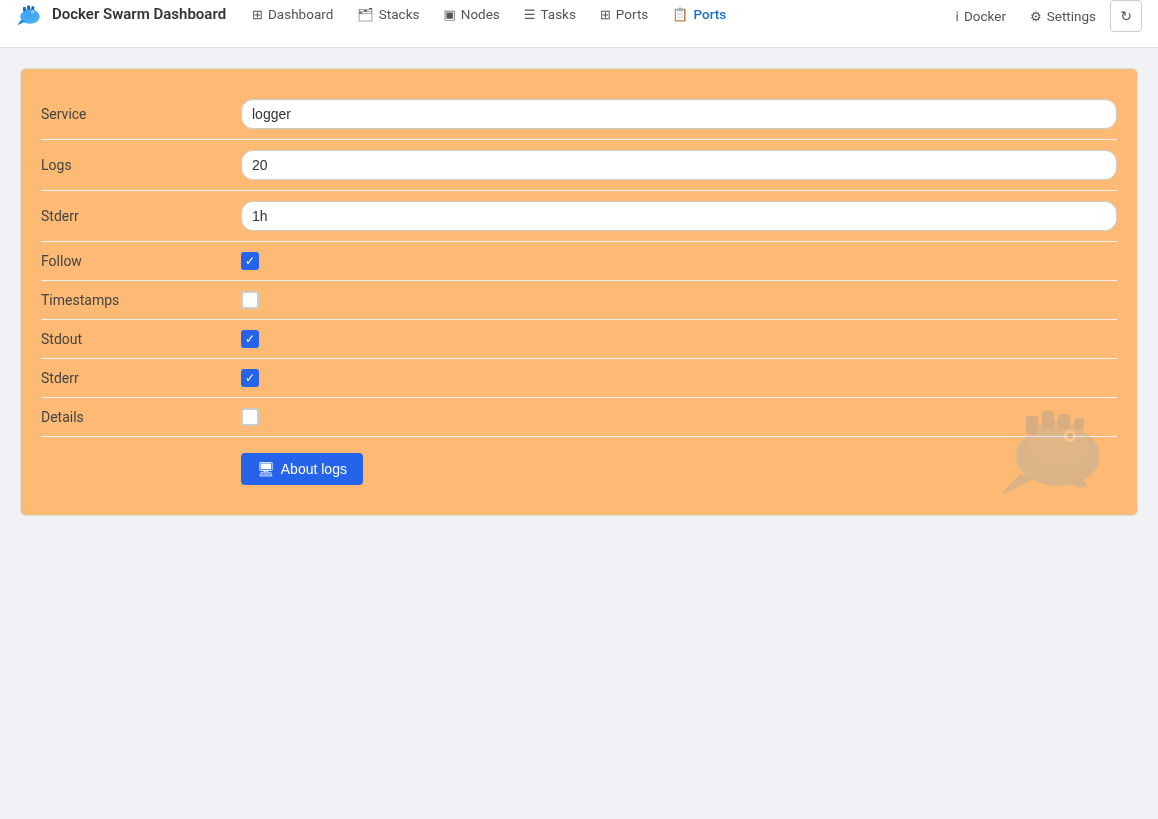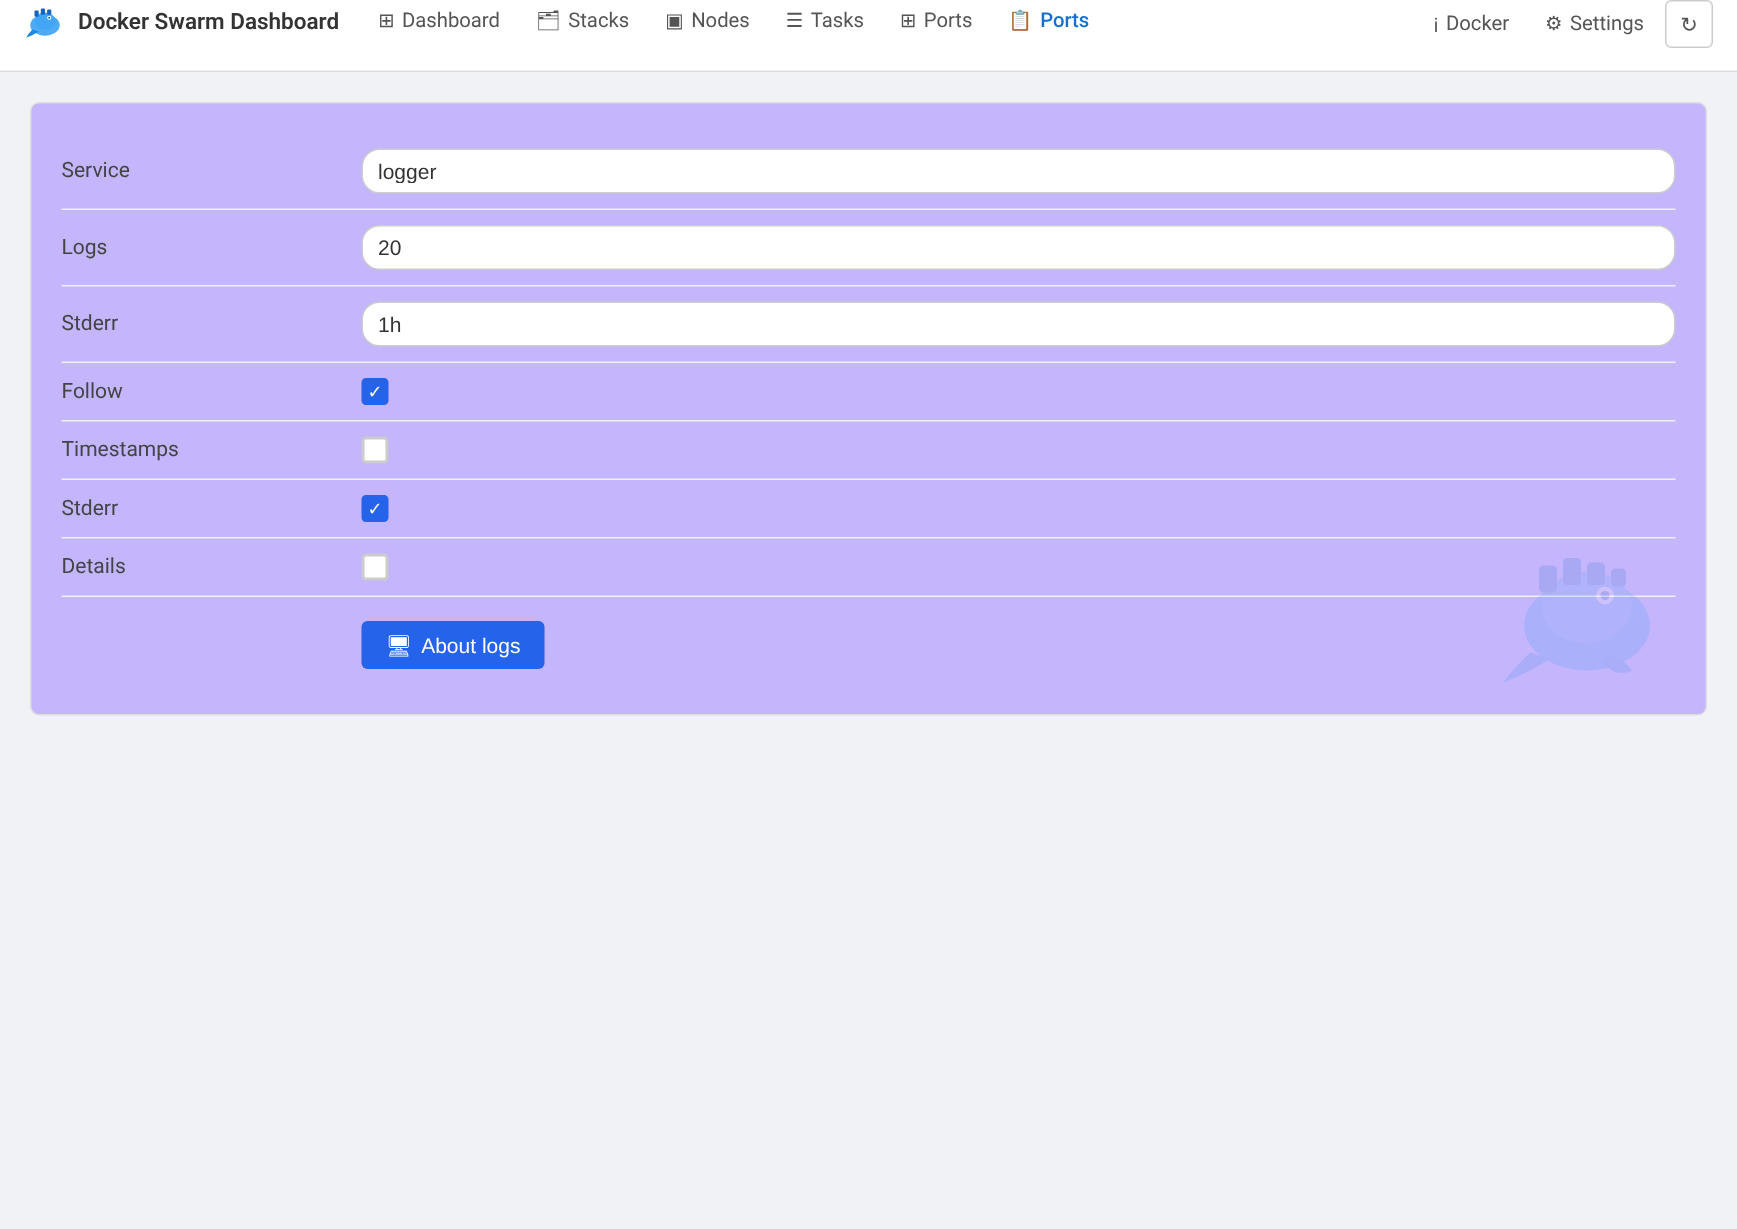--- a/index.html
+++ b/index.html
@@ -69,21 +69,21 @@
     }
 
     
     .main {
       padding: 20px;
       position: relative;
     }
 
     
     .card {
-      background: #c4b5fd;
+      background: #fdba74;
       border: 1px solid #ddd;
       border-radius: 6px;
       padding: 0;
       overflow: hidden;
     }
 
     
     .form-body {
       padding: 20px 20px;
     }
@@ -245,20 +245,26 @@
         </div>
       </div>
 
       <div class="form-row">
         <div class="form-label">Timestamps</div>
         <div class="checkbox-wrapper">
           <div class="custom-checkbox"></div>
         </div>
       </div>
 
+      <div class="form-row">
+        <div class="form-label">Stdout</div>
+        <div class="checkbox-wrapper">
+          <div class="custom-checkbox checked"></div>
+        </div>
+      </div>
 
       <div class="form-row">
         <div class="form-label">Stderr</div>
         <div class="checkbox-wrapper">
           <div class="custom-checkbox checked"></div>
         </div>
       </div>
 
       <div class="form-row">
         <div class="form-label">Details</div>

